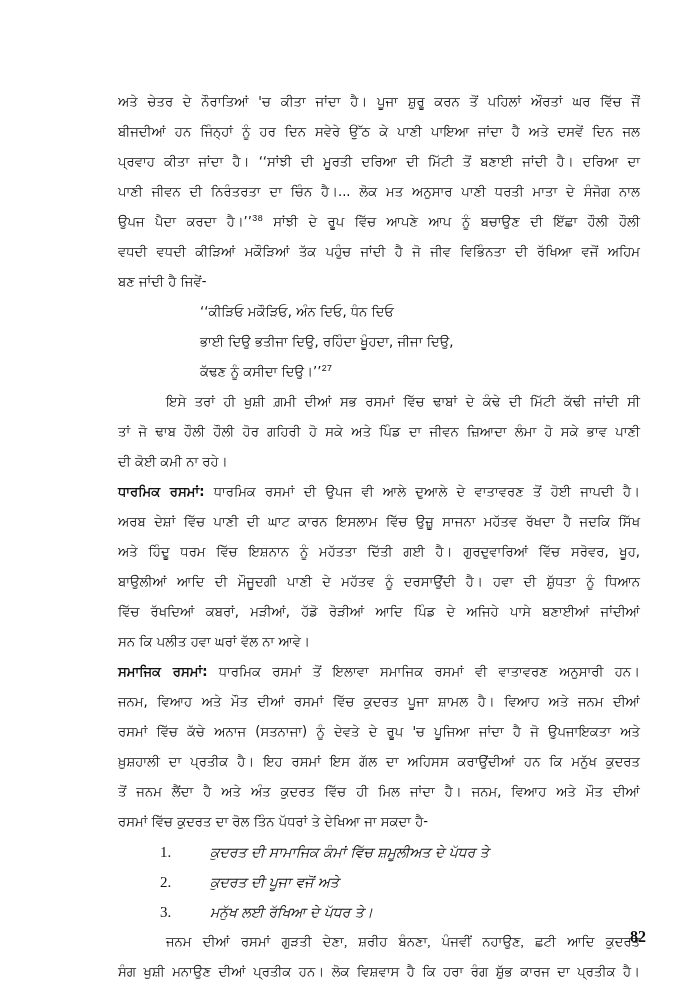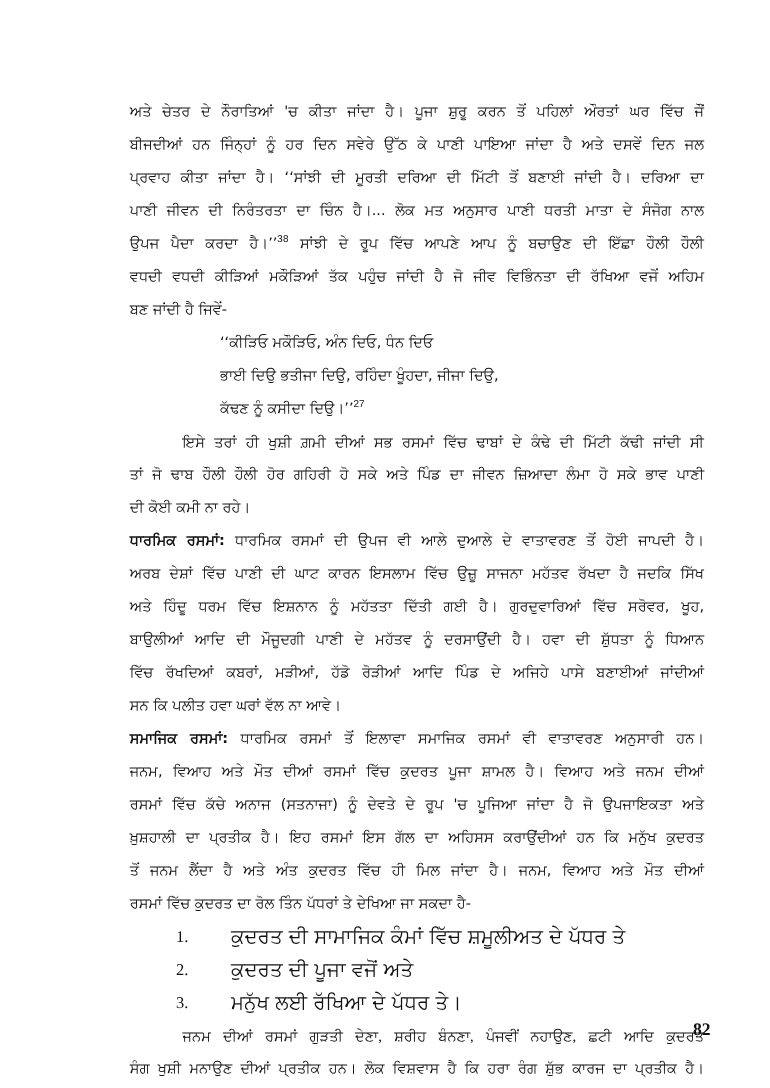--- a/index.html
+++ b/index.html
@@ -5,23 +5,23 @@
   html, body { margin: 0; padding: 0; background: #ffffff; }
   body { width: 700px; height: 989px; position: relative; overflow: hidden;
          font-family: "DejaVu Sans", sans-serif; color: #111; }
   .page { position: absolute; left: 118px; top: 92px; width: 522px; }
   .line { position: absolute; left: 0; width: 522px; font-size: 13.2px; line-height: 20px;
           white-space: nowrap; text-align: justify; text-align-last: justify; }
   .line.last { text-align-last: left; }
   .indent { padding-left: 48px; box-sizing: border-box; font-family: Liberation Serif, serif; }
   .verse { left: 82px; width: 380px; text-align-last: left; }
   .list-num { position: absolute; left: 42px; font-family: "Liberation Serif", serif; font-size: 15px; }
-  .list-text { position: absolute; left: 92px; font-size: 18px; white-space: nowrap; }
+  .list-text { position: absolute; left: 92px; font-size: 14px; white-space: nowrap; font-style: italic; }
   b { font-weight: bold; }
-  sup { font-family: Liberation Sans, sans-serif; font-size: 9px; vertical-align: super; line-height: 0; }
+  sup { font-family: Liberation Mono, monospace; font-size: 9px; vertical-align: super; line-height: 0; }
   .page-number { position: absolute; left: 0; width: 646px; top: 928px; text-align: right;
                  font-family: "Liberation Serif", serif; font-size: 16px; font-weight: bold; }
 </style>
 </head>
 <body>
 
 <div class="page">
 
   <div class="line" style="top:0px">ਅਤੇ ਚੇਤਰ ਦੇ ਨੌਰਾਤਿਆਂ 'ਚ ਕੀਤਾ ਜਾਂਦਾ ਹੈ। ਪੂਜਾ ਸ਼ੁਰੂ ਕਰਨ ਤੋਂ ਪਹਿਲਾਂ ਔਰਤਾਂ ਘਰ ਵਿੱਚ ਜੌਂ</div>
   <div class="line" style="top:30px">ਬੀਜਦੀਆਂ ਹਨ ਜਿੰਨ੍ਹਾਂ ਨੂੰ ਹਰ ਦਿਨ ਸਵੇਰੇ ਉੱਠ ਕੇ ਪਾਣੀ ਪਾਇਆ ਜਾਂਦਾ ਹੈ ਅਤੇ ਦਸਵੇਂ ਦਿਨ ਜਲ</div>

